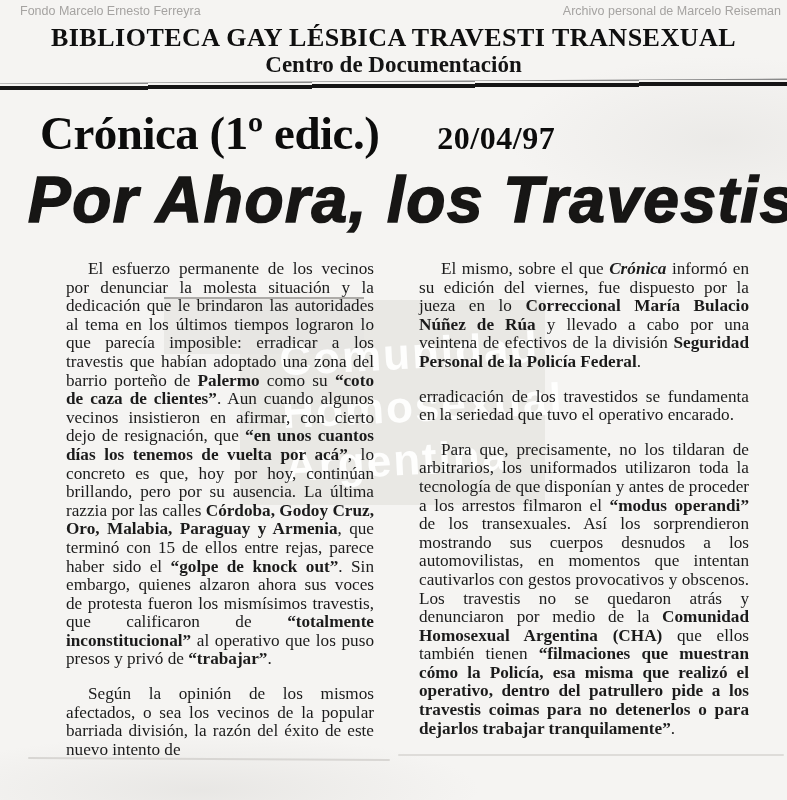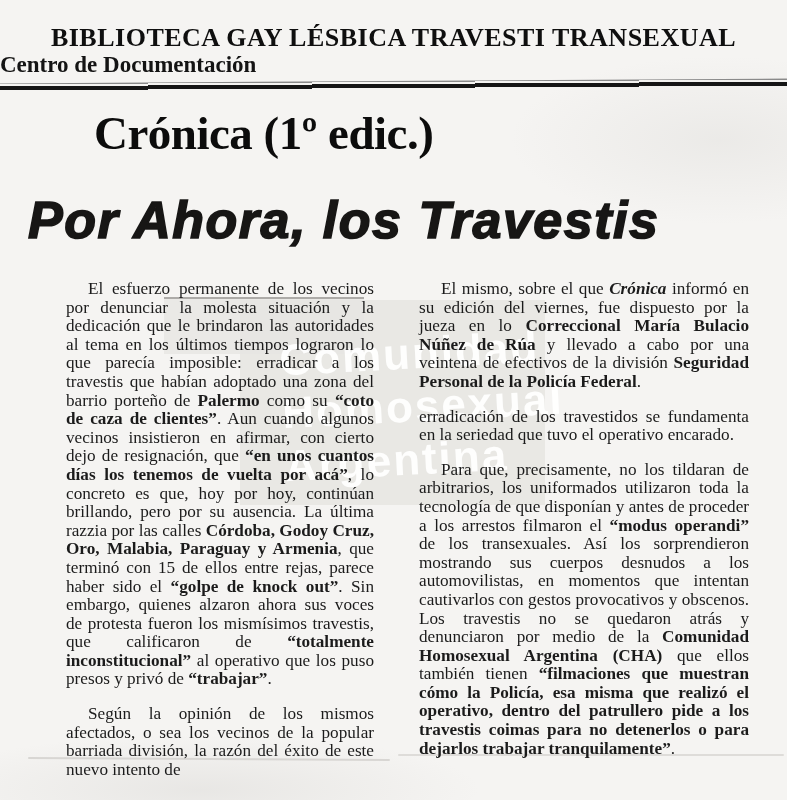--- a/index.html
+++ b/index.html
@@ -11,34 +11,34 @@
       #f5f4f2;
     font-family:"Liberation Serif", serif; color:#1c1c1c;
   }
   .label { position:absolute; top:4px; font-family:"Liberation Sans",sans-serif;
            font-size:12.5px; color:#a5a3a1; white-space:nowrap; }
   .label.left  { left:20px; }
   .label.right { right:6px; }
 
   .lib-title { margin:24px 0 0; text-align:center; font-size:26px; line-height:28px;
                font-weight:bold; letter-spacing:0.5px; color:#0f0f0f; }
-  .lib-subtitle { margin:0; font-size:23px; line-height:26px;
+  .lib-subtitle { margin:0; text-align:center; font-size:23px; line-height:26px;
                   font-weight:bold; color:#141414; }
   .rule { margin-top:3px; height:8px; transform:rotate(-0.35deg);
           background:linear-gradient(to bottom,
             #8a8a8a 0, #8a8a8a 1px, transparent 1px, transparent 3px,
             #151515 3px, #151515 7px, transparent 7px); }
 
-  .masthead { display:flex; align-items:baseline; padding-left:94px; margin-top:16px; gap:58px; }
+  .masthead { display:flex; align-items:baseline; padding-left:40px; margin-top:16px; gap:58px; }
   .pub  { font-size:47px; line-height:56px; font-weight:bold; color:#0c0c0c; letter-spacing:-0.5px; }
   .date { font-size:32px; font-weight:bold; color:#0c0c0c; letter-spacing:0.5px; }
 
-  .headline { margin:32px 0 0 28px; position:relative; z-index:2;
+  .headline { margin:12px 0 0 28px; position:relative; z-index:2;
               font-family:"Liberation Sans",sans-serif; font-weight:bold; font-style:italic;
-              font-size:52px; line-height:55px; letter-spacing:1.5px; color:#171615;
+              font-size:64px; line-height:55px; letter-spacing:1.5px; color:#171615;
               -webkit-text-stroke:1.6px #171615; white-space:nowrap; }
 
   .wm-patch  { position:absolute; left:240px; top:300px; width:305px; height:205px;
                background:var(--wm-bg,#e6e5e2); opacity:0.85; z-index:0; }
   .wm-patch2 { position:absolute; left:164px; top:297px; width:200px; height:55px;
                background:var(--wm-bg,#e6e5e2); opacity:0.7; z-index:0;
                border-top:2px solid #8f8d8a; }
   .wm-text { position:absolute; left:282px; top:326px; z-index:0;
              font-family:"Liberation Sans",sans-serif; font-weight:bold;
              font-size:44px; line-height:53px; letter-spacing:2px;
@@ -56,27 +56,30 @@
   .edge-shadow-left  { position:absolute; left:28px;  top:758px; width:362px; height:2px;
                        background:#d8d6d3; transform:rotate(0.3deg); border-radius:2px; }
   .edge-shadow-right { position:absolute; left:398px; top:754px; width:386px; height:2px;
                        background:#dedcd9; border-radius:2px; }
 </style>
 </head>
 <body>
 
 <div>
 
+  <span class="label left">Fondo Marcelo Ernesto Ferreyra</span>
+  <span class="label right">Archivo personal de Marcelo Reiseman</span>
 
   <div class="lib-title">BIBLIOTECA GAY LÉSBICA TRAVESTI TRANSEXUAL</div>
   <div class="lib-subtitle">Centro de Documentación</div>
   <div class="rule"></div>
 
   <div class="masthead">
     <span class="pub">Crónica (1º edic.)</span>
+    <span class="date">20/04/97</span>
   </div>
 
   <div class="headline">
     <div>Por Ahora, los Travestis</div>
   </div>
 
   <div class="wm-patch2"></div>
   <div class="wm-patch"></div>
   <div class="wm-text">
     <div>Comunidad</div>

